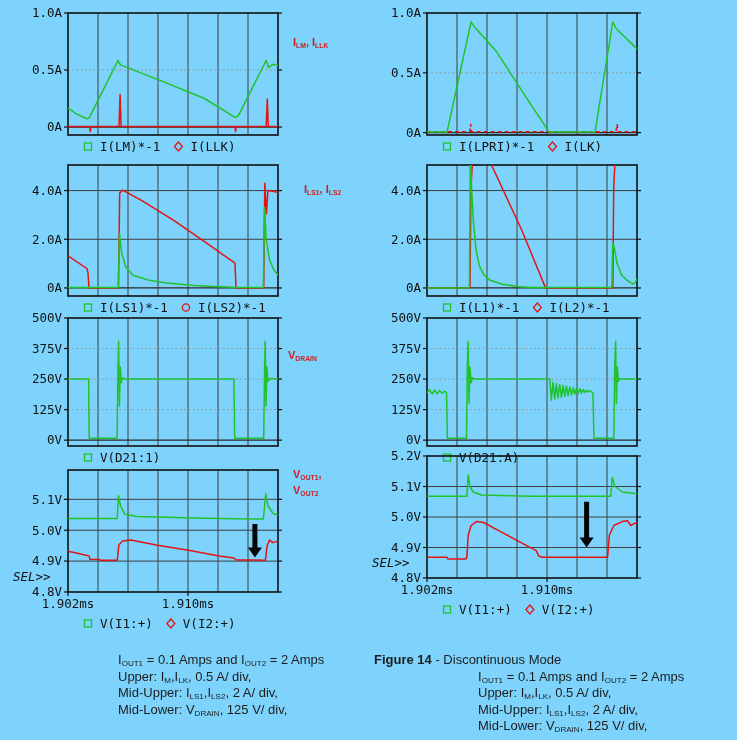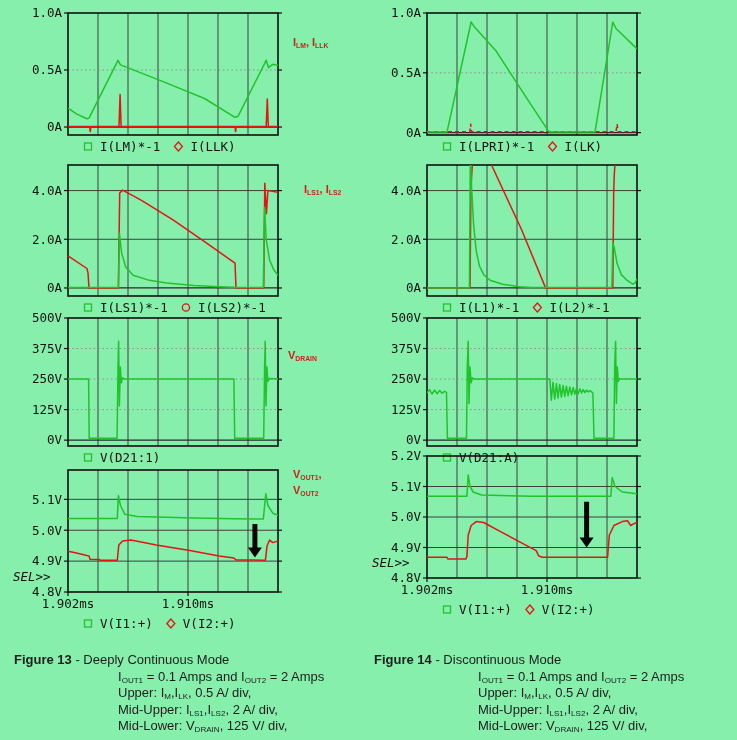--- a/index.html
+++ b/index.html
@@ -1,16 +1,16 @@
 <!DOCTYPE html>
 <html><head>
 <meta charset="utf-8">
 <style>
   html,body{margin:0;padding:0;background:#ffffff;}
-  .page{position:relative;width:737px;height:740px;background:#86efac;overflow:hidden;
+  .page{position:relative;width:737px;height:740px;background:#7dd3fc;overflow:hidden;
         font-family:"Liberation Sans",sans-serif;}
   .plot{position:absolute;}
   .plot svg{display:block;}
   .sidelabel{position:absolute;color:#d31c1c;font-weight:bold;font-size:11px;line-height:16px;
              font-family:"Liberation Sans",sans-serif;}
   .note{position:absolute;color:#3d5fc9;font-weight:bold;font-size:12px;line-height:14px;
         font-family:"Liberation Sans",sans-serif;}
   sub{font-size:0.62em;vertical-align:-0.22em;line-height:0;}
   .caption{position:absolute;font-size:13px;color:#1d1d1d;width:352px;line-height:16.5px;}
   .cap-head span{white-space:pre;}
@@ -369,21 +369,20 @@
   <div class="sidelabel" style="left:288px;top:347px">
       <div>V<sub>DRAIN</sub></div>
     </div>
   <div class="sidelabel" style="left:293px;top:466px">
       <div>V<sub>OUT1</sub>,</div>
       <div>V<sub>OUT2</sub></div>
     </div>
 
 
   <div class="caption" style="left:14px;top:652px">
-    <div class="cap-head"><span class="cap-bold">Figure 13</span><span> - </span><span>Deeply Continuous Mode</span></div>
     <div class="cap-lines">
         <div>I<sub>OUT1</sub> = 0.1 Amps and I<sub>OUT2</sub> = 2 Amps</div>
         <div>Upper: I<sub>M</sub>,I<sub>LK</sub>, 0.5 A/ div,</div>
         <div>Mid-Upper: I<sub>LS1</sub>,I<sub>LS2</sub>, 2 A/ div,</div>
         <div>Mid-Lower: V<sub>DRAIN</sub>, 125 V/ div,</div>
       </div>
   </div>
   <div class="caption" style="left:374px;top:652px">
     <div class="cap-head"><span class="cap-bold">Figure 14</span><span> - </span><span>Discontinuous Mode</span></div>
     <div class="cap-lines">

